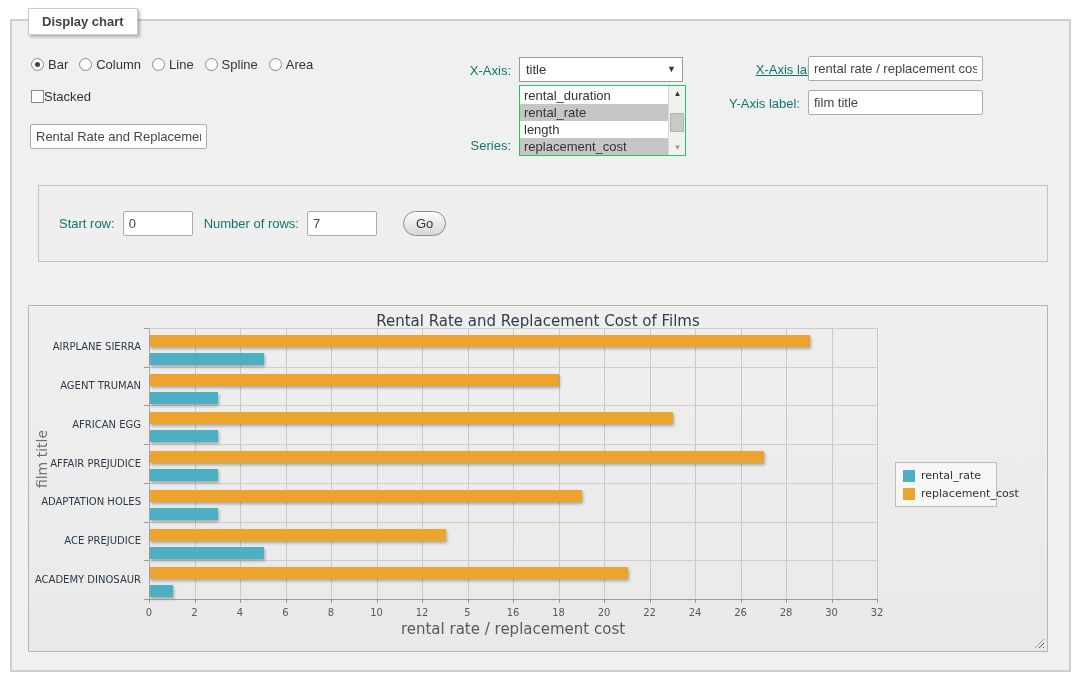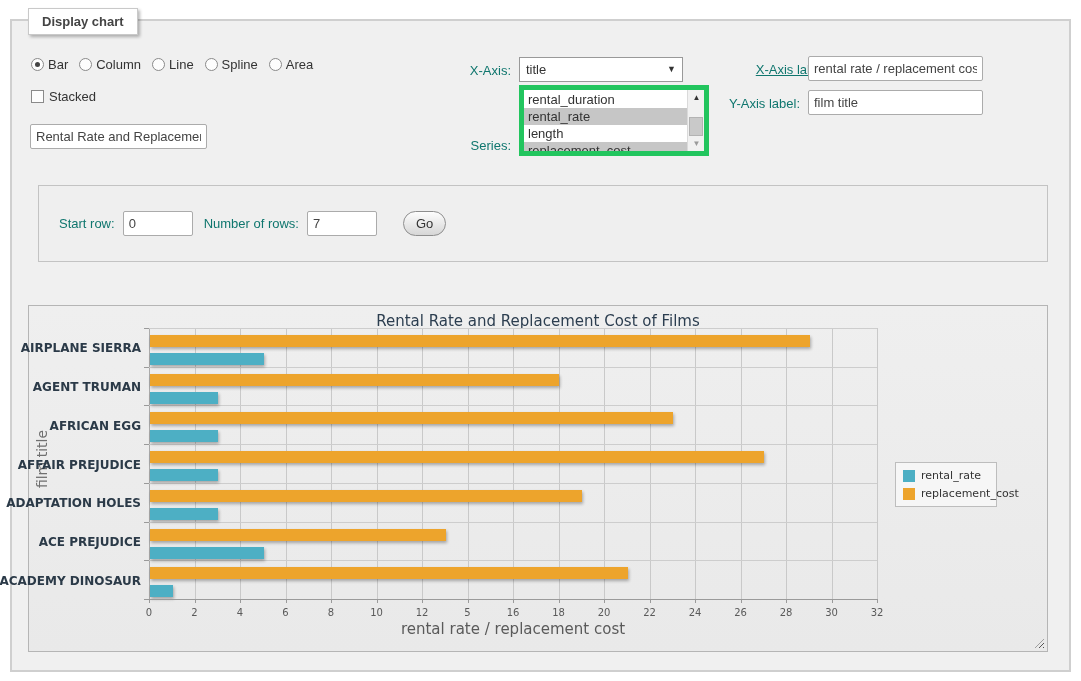--- a/index.html
+++ b/index.html
@@ -28,21 +28,21 @@
   .radio-row { left:31px; top:57px; display:flex; align-items:center; gap:11px; }
   .radio-opt { display:flex; align-items:center; gap:4px; cursor:default; }
   .radio {
     width:13px; height:13px; border-radius:50%;
     border:1px solid #8a8a8a; background:#fdfdfd; position:relative;
   }
   .radio.checked::after {
     content:""; position:absolute; left:3px; top:3px;
     width:5px; height:5px; border-radius:50%; background:#444;
   }
-  .check-row { left:31px; top:89px; display:flex; align-items:center; gap:5px; }
+  .check-row { left:31px; top:89px; display:flex; align-items:center; }
   .checkbox { width:13px; height:13px; border:1px solid #8a8a8a; background:#fdfdfd; }
 
   
   input[type=text] {
     border:1px solid #ABABAB; border-radius:2px; background:#fff;
     font-family:"Liberation Sans", sans-serif; font-size:13px; color:#444;
     padding:0 5px; height:25px; outline:none;
   }
   .title-input { left:30px; top:124px; width:177px; }
   .lbl { color:#0f766e; }
@@ -53,22 +53,22 @@
   .select {
     left:519px; top:57px; width:164px; height:25px;
     background:#fff; border:1px solid #999;
     line-height:23px; padding:0 20px 0 6px; position:absolute;
   }
   .select .arrow {
     position:absolute; right:6px; top:0; line-height:23px; font-size:9px; color:#333;
   }
 
   .listbox {
-    left:519px; top:85px; width:190px; height:71px;
-    background:#fff; border:5px solid #22c55e; overflow:hidden;
+    left:519px; top:85px; width:167px; height:71px;
+    background:#fff; border:1px solid #22c55e; overflow:hidden;
   }
   .listbox .options { position:absolute; left:0; top:1px; right:17px; }
   .listbox .opt { height:17px; line-height:17px; padding-left:4px; white-space:nowrap; }
   .listbox .opt.sel { background:#C6C6C6; }
   .sb { position:absolute; right:0; top:0; bottom:0; width:17px; background:#F1F1F1; border-left:1px solid #DADADA; }
   .sb .up, .sb .dn { position:absolute; left:0; width:17px; height:15px; text-align:center; font-size:8px; line-height:15px; }
   .sb .up { top:0; color:#333; }
   .sb .dn { bottom:0; color:#9a9a9a; }
   .sb .thumb { position:absolute; left:1px; right:1px; top:27px; height:19px; background:#C9C9C9; border:1px solid #B3B3B3; }
 
@@ -103,21 +103,21 @@
     font-size:15px; color:#2C3E50;
   }
   .plot { position:absolute; left:120px; top:22px; width:728px; height:271px; }
   .gridline-v { position:absolute; top:0; width:1px; height:271px; background:#C9C9C9; }
   .gridline-v.axis0 { background:#ABABAB; }
   .gridline-h { position:absolute; left:0; width:728px; height:1px; background:#CDCDCD; }
   .axis-bottom { position:absolute; left:0; top:271px; width:728px; height:1px; background:#9A9A9A; }
   .bar { position:absolute; height:12px; box-shadow:1px 2px 3px rgba(0,0,0,0.3); }
   .cat-lbl {
     position:absolute; right:613px; 
-    font-size:12px; font-weight:bold; color:#2B3A48; white-space:nowrap;
+    font-size:10px; font-weight:normal; color:#2B3A48; white-space:nowrap;
   }
   .cat-tick { position:absolute; width:5px; height:1px; background:#9A9A9A; }
   .xtick-mark { position:absolute; width:1px; height:4px; background:#9A9A9A; }
   .xtick-lbl { position:absolute; transform:translateX(-50%); font-size:10px; color:#5A5A5A; }
   .xaxis-title {
     position:absolute; left:120px; width:728px; text-align:center; top:314px;
     font-size:15px; color:#5A5A5A;
   }
   .yaxis-title {
     position:absolute; left:-52px; top:145px; width:130px; text-align:center;

